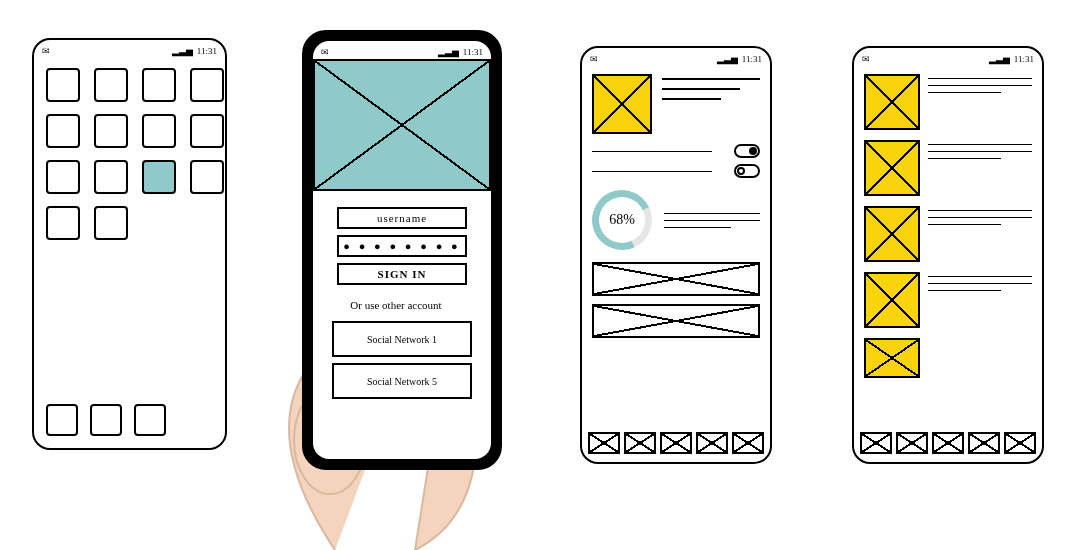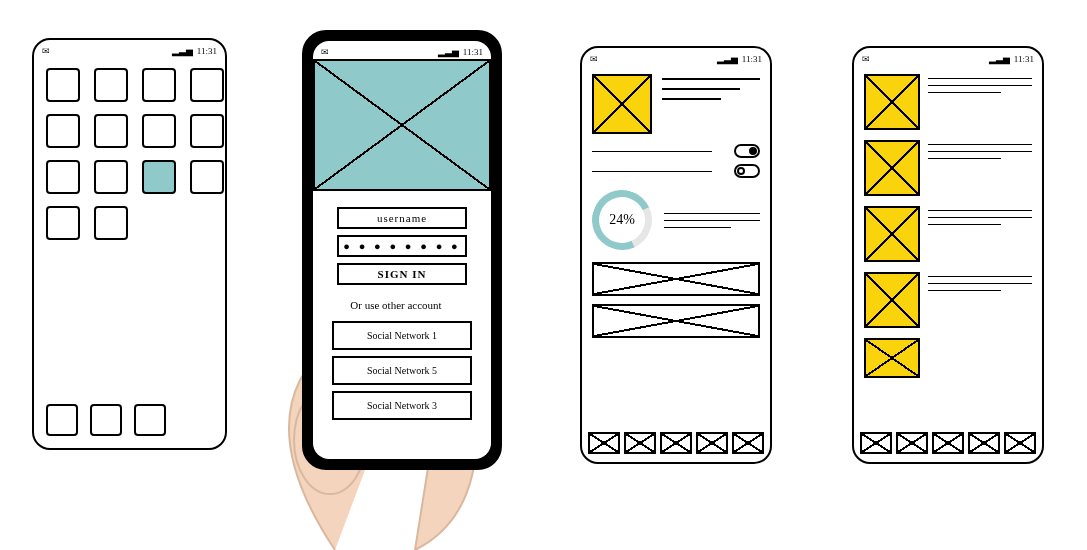--- a/index.html
+++ b/index.html
@@ -28,21 +28,21 @@
   #hand{position:absolute;left:245px;top:230px;width:300px;height:320px;}
   #hand svg{width:100%;height:100%;}
   #phone2{left:302px;top:30px;width:200px;height:440px;border-width:3px;border-radius:24px;background:#000;}
   #phone2 .screen{position:absolute;inset:8px;background:#fff;border-radius:16px;overflow:hidden;}
   #phone2 .hero{height:132px;}
   #phone2 .form{padding:16px 28px 0 28px;display:flex;flex-direction:column;gap:6px;align-items:center;}
   #phone2 .field{width:130px;height:22px;border:2px solid #000;font-size:11px;display:flex;align-items:center;justify-content:center;letter-spacing:1px;box-sizing:border-box;background:#fff;}
   #phone2 .field.pw{letter-spacing:3px;}
   #phone2 .btn{font-weight:bold;cursor:pointer;}
   #phone2 .alt{font-size:11px;margin:8px 12px 4px 0;}
-  #phone2 .social{width:140px;height:29px;border:2px solid #000;font-size:10px;display:flex;align-items:center;justify-content:center;background:#fff;cursor:pointer;box-sizing:border-box;}
+  #phone2 .social{width:140px;height:36px;border:2px solid #000;font-size:10px;display:flex;align-items:center;justify-content:center;background:#fff;cursor:pointer;box-sizing:border-box;}
   
   #phone3{left:580px;top:46px;width:192px;height:418px;}
   #p3-body{padding:8px 10px;}
   #p3-top{display:flex;gap:10px;}
   #p3-top .xbox{width:60px;height:60px;}
   #p3-top .titles{flex:1;display:flex;flex-direction:column;gap:8px;padding-top:4px;}
   .toggle{width:26px;height:14px;border:2px solid #000;border-radius:9px;position:relative;box-sizing:border-box;display:inline-block;}
   .toggle .knob{position:absolute;top:1px;width:8px;height:8px;border:2px solid #000;border-radius:50%;background:#fff;box-sizing:border-box;}
   .toggle.on .knob{right:1px;background:#000;}
   .toggle.off .knob{left:1px;}
@@ -120,21 +120,20 @@
         </span>
       </div>
       <div class="hero xbox teal"></div>
       <div class="form">
         <div class="field" title="username">username</div>
         <div class="field pw">● ● ● ● ● ● ● ●</div>
         <div class="field btn">SIGN IN</div>
         <div class="alt">Or use other account</div>
         <div class="social">Social Network 1</div>
         <div class="social">Social Network 5</div>
-        <div class="social">Social Network 3</div>
       </div>
     </div>
   </div>
 
   <div id="phone3" class="phone">
     <div class="statusbar">
       <span>✉</span>
       <span class="sb-right">
         <span>▂▃▅</span>
         <span>11:31</span>
@@ -159,21 +158,21 @@
         <div class="row">
             <div class="textline"></div>
             <span class="toggle off">
               <span class="knob"></span>
             </span>
           </div>
       </div>
       <div id="p3-stats">
         <div class="gauge">
           <div class="ring"></div>
-          <div class="val">24%</div>
+          <div class="val">68%</div>
         </div>
         <div id="p3-lines">
           <div class="textline"></div>
           <div class="textline"></div>
           <div class="textline" style="width:70%"></div>
         </div>
       </div>
       <div id="p3-cards">
         <div class="xbox"></div>
         <div class="xbox"></div>

